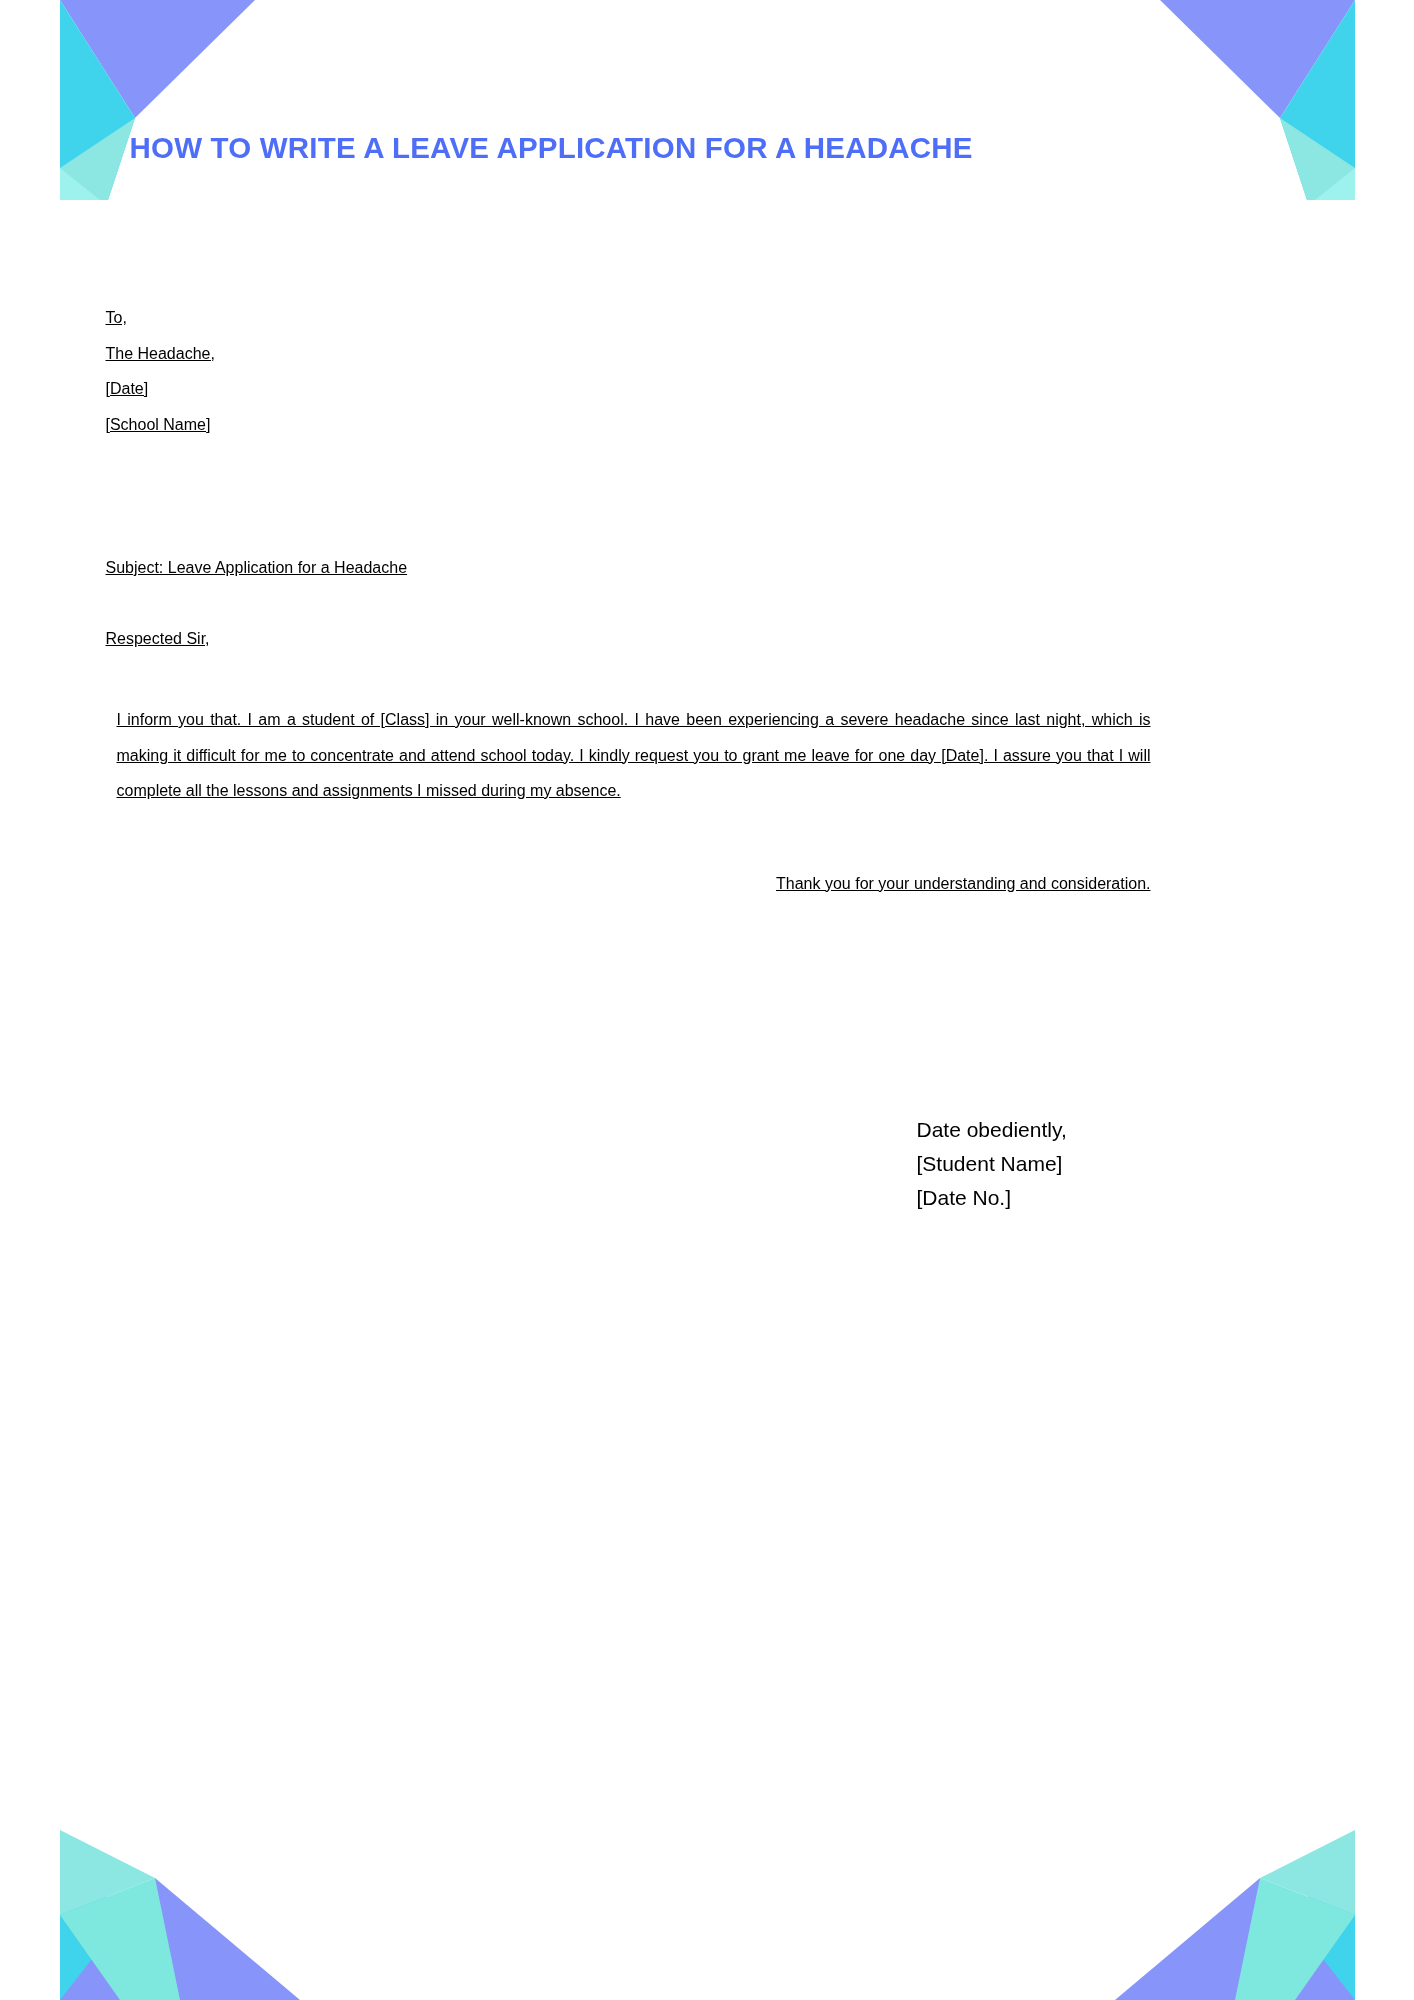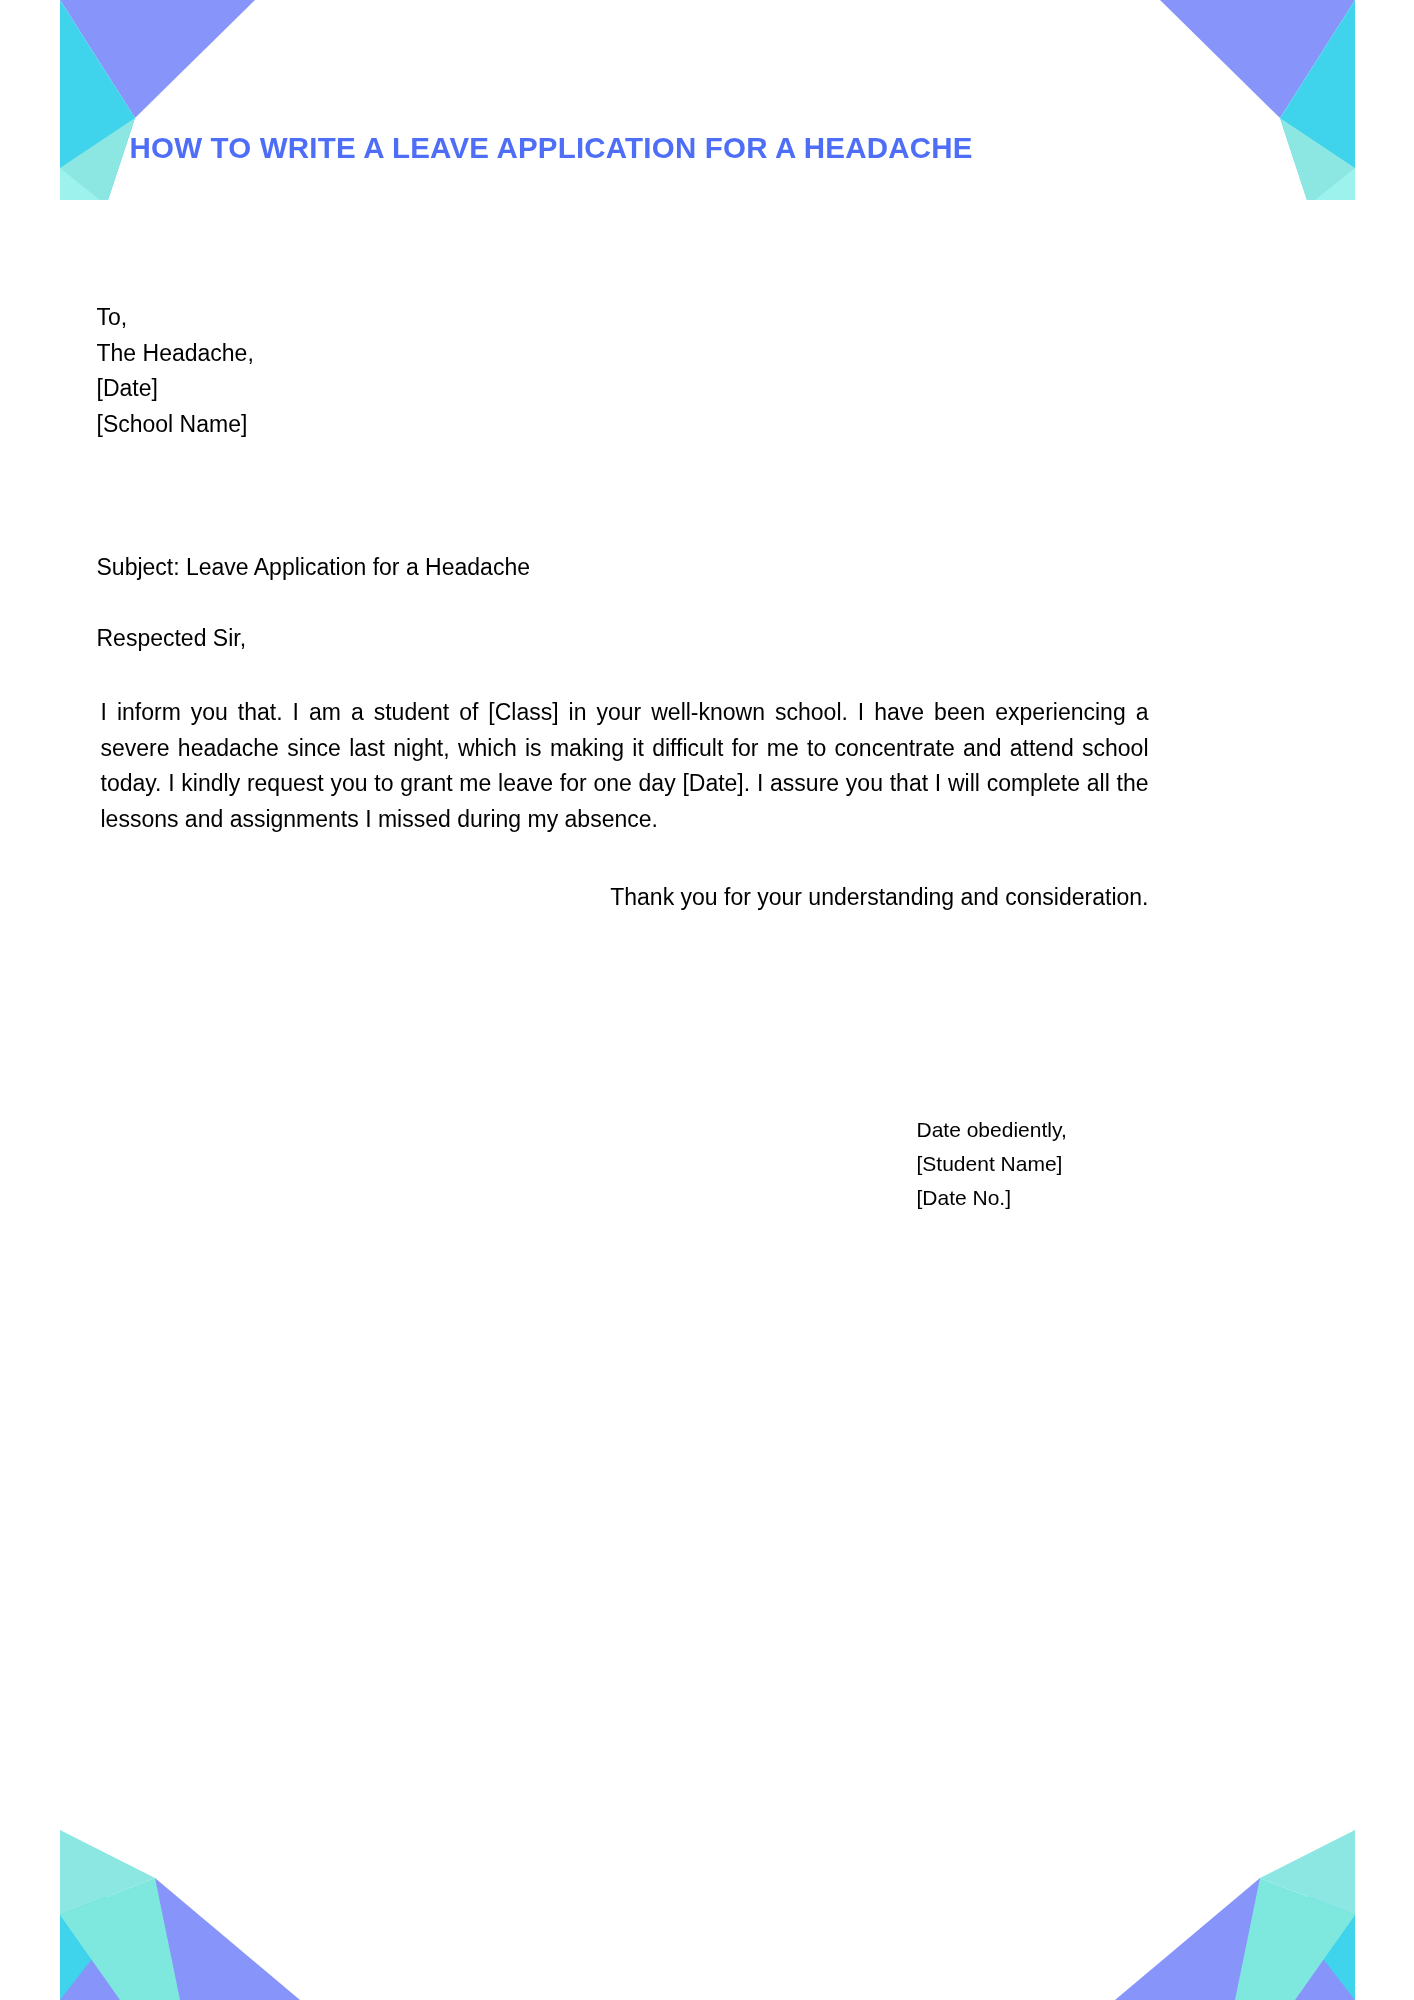--- a/index.html
+++ b/index.html
@@ -43,41 +43,42 @@
     font-weight: bold;
     letter-spacing: 0.2px;
     color: #4f6ef7;
     line-height: 44px;
     white-space: nowrap;
   }
 
   
   .letter {
     position: absolute;
-    left: 37px;
+    left: 46px;
     top: 300px;
     width: 1056px;
     color: #000000;
-    font-size: 23px;
+    font-size: 16px;
     line-height: 35.5px;
+    text-decoration: underline;
   }
 
   .address-block { margin: 0; }
   .address-line { white-space: pre; }
 
   .gap-after-address { height: 108px; }
   .gap-sm { height: 35px; }
 
   .subject-line { white-space: pre; }
   .salutation { white-space: pre; }
 
   .body-para {
     text-align: justify;
     text-justify: inter-word;
-    margin: 4px;
+    margin: 11px;
   }
   .body-para:last-child { text-align: right; }
 
   .closing-line { text-align: left; }
 
   
   .signature {
     position: absolute;
     left: 857px;
     top: 1113px;

